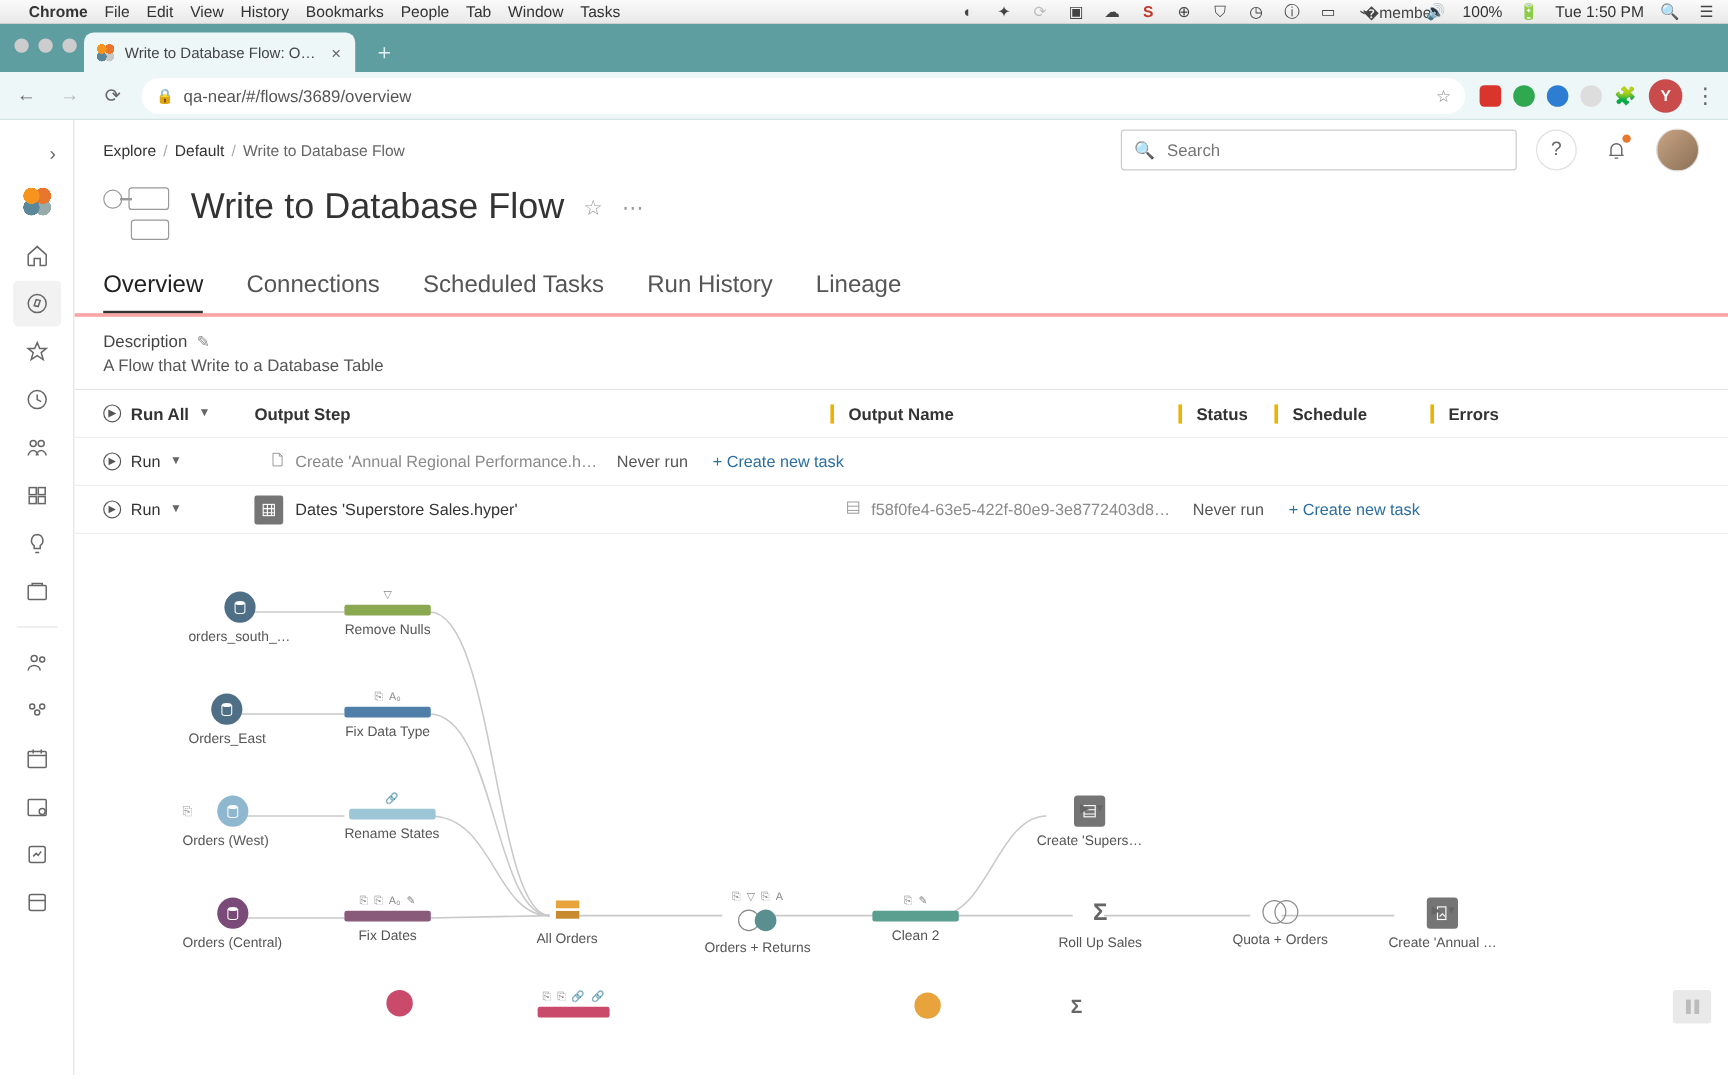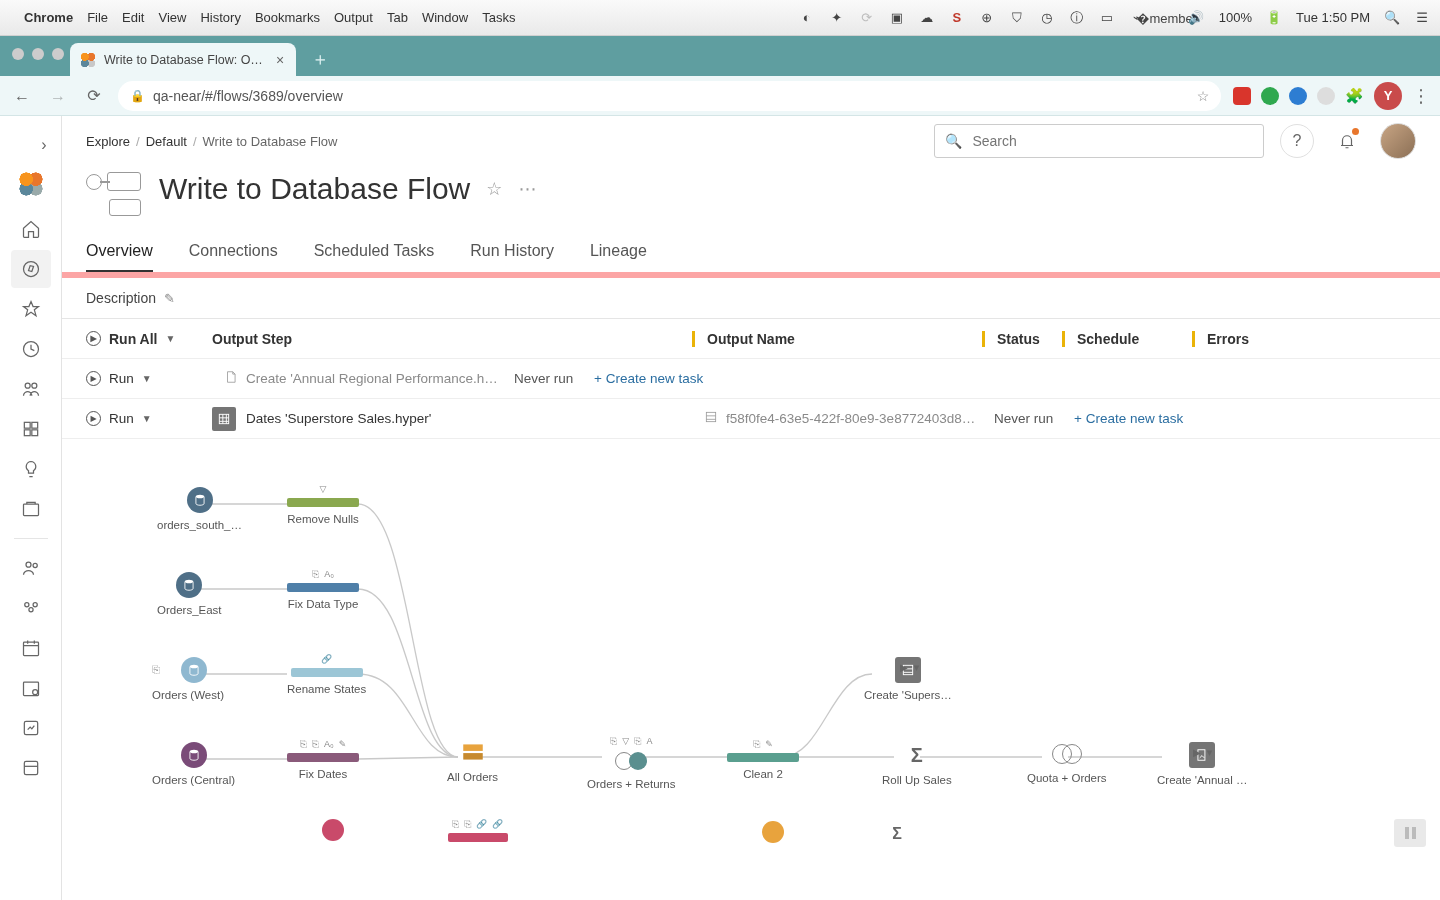--- a/index.html
+++ b/index.html
@@ -1,19 +1,19 @@
 <!DOCTYPE html>
 <html><head>
 <meta charset="utf-8">
 <style>
   html, body { margin: 0; padding: 0; font-family: -apple-system, BlinkMacSystemFont, "Helvetica Neue", Arial, sans-serif; background:#fff; color:#333; }
   * { box-sizing: border-box; }
 
   
-  .mac-menubar { height:36px; background:linear-gradient(#fafafa,#e9e9e9); border-bottom:1px solid #d0d0d0; display:flex; align-items:center; font-size:13px; color:#333; padding:0 10px; justify-content:space-between; }
+  .mac-menubar { height:20px; background:linear-gradient(#fafafa,#e9e9e9); border-bottom:1px solid #d0d0d0; display:flex; align-items:center; font-size:13px; color:#333; padding:0 10px; justify-content:space-between; }
   .mac-menubar .left, .mac-menubar .right { display:flex; align-items:center; gap:14px; }
   .mac-menubar .left .app { font-weight:700; }
   .mac-menubar .right .icon { width:16px; height:16px; display:inline-flex; align-items:center; justify-content:center; color:#444; font-size:13px; }
   .apple { font-size:15px; }
 
   
   .tab-strip { height:40px; background:#5f9ea0; display:flex; align-items:flex-end; padding-left:70px; position:relative; }
   .traffic { position:absolute; left:12px; top:12px; display:flex; gap:8px; }
   .traffic span { width:12px; height:12px; border-radius:50%; background:#ccc; display:inline-block; }
   .browser-tab { display:flex; align-items:center; gap:8px; background:#eef7f8; height:34px; border-radius:8px 8px 0 0; padding:0 12px 0 10px; max-width:230px; font-size:12.5px; color:#444; margin-bottom:-1px; }
@@ -60,21 +60,21 @@
   .flow-thumb::before { content:""; position:absolute; left:0; top:2px; width:14px; height:14px; border:1.5px solid #999; border-radius:50%; }
   .flow-thumb::after { content:""; position:absolute; right:0; top:0; width:32px; height:17px; border:1.5px solid #999; border-radius:3px; }
   .flow-thumb .b2 { position:absolute; right:0; bottom:0; width:32px; height:17px; border:1.5px solid #999; border-radius:3px; }
   .flow-thumb .ln { position:absolute; left:14px; top:9px; width:10px; height:1.5px; background:#999; }
   .title-text h1 { margin:0; font-size:30px; font-weight:400; color:#333; display:flex; align-items:center; gap:16px; }
   .title-text .meta { margin-top:6px; font-size:13px; color:#666; display:flex; gap:22px; }
   .title-text .meta .owner-name { color:#2b6ea1; }
   .star-btn, .more-btn { color:#999; font-size:18px; }
 
   
-  .tabs { display:flex; gap:36px; padding:26px 24px 0 24px; border-bottom:6px solid #fca5a5; font-size:16px; color:#555; }
+  .tabs { display:flex; gap:36px; padding:26px 24px 0 24px; border-bottom:3px solid #fca5a5; font-size:20px; color:#555; }
   .tabs .tab { padding-bottom:10px; cursor:pointer; }
   .tabs .tab.active { color:#222; font-weight:500; border-bottom:2.5px solid #333; }
 
   
   .desc { padding:12px 24px 12px 24px; font-size:14px; }
   .desc .label { color:#444; display:flex; align-items:center; gap:8px; }
   .desc .text { color:#555; margin-top:4px; }
   .pencil { font-size:13px; color:#888; }
 
   
@@ -122,21 +122,21 @@
 
 <div class="mac-menubar">
   <div class="left">
     <span class="apple"></span>
     <span class="app">Chrome</span>
     <span>File</span>
     <span>Edit</span>
     <span>View</span>
     <span>History</span>
     <span>Bookmarks</span>
-    <span>Output</span>
+    <span>People</span>
     <span>Tab</span>
     <span>Window</span>
     <span>Tasks</span>
   </div>
   <div class="right">
     <span class="icon">◐</span>
     <span class="icon">✦</span>
     <span class="icon" style="opacity:.3">⟳</span>
     <span class="icon">▣</span>
     <span class="icon">☁</span>
@@ -330,20 +330,21 @@
       <div class="tab">Scheduled Tasks</div>
       <div class="tab">Run History</div>
       <div class="tab">Lineage</div>
     </div>
 
     <div class="desc">
       <div class="label">
           <span>Description</span>
           <span class="pencil">✎</span>
         </div>
+      <div class="text">A Flow that Write to a Database Table</div>
     </div>
 
     <div class="out-table">
       <div class="out-row out-head">
         <div class="col-run">
           <span class="play-circle">▶</span>
           <span style="font-weight:600">Run All</span>
           <span class="caret">▼</span>
         </div>
         <div class="col-step">Output Step</div>

